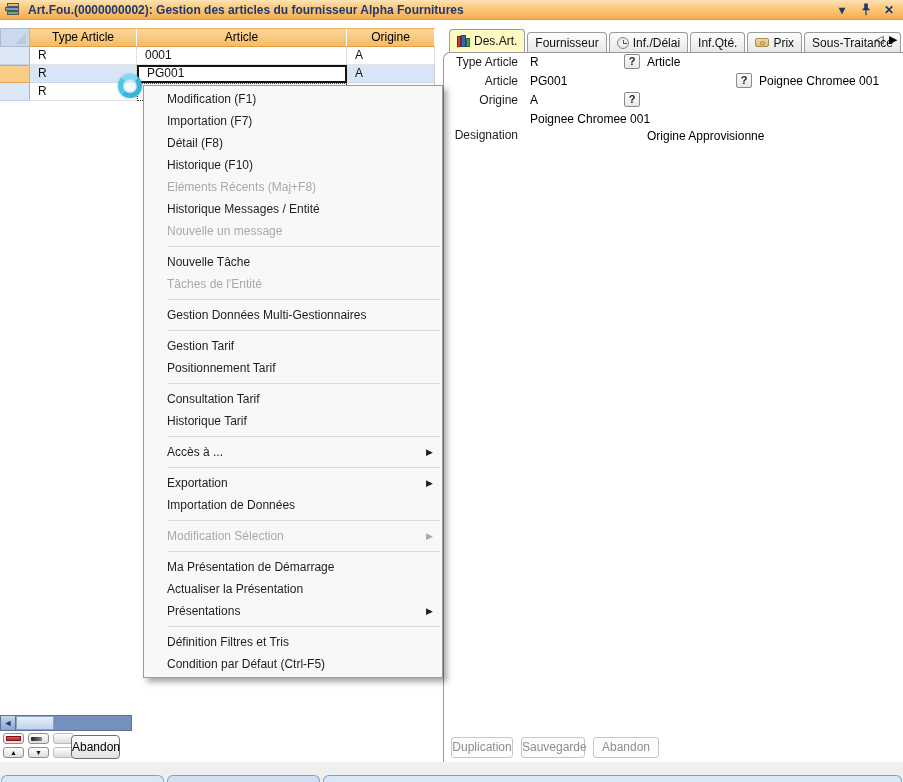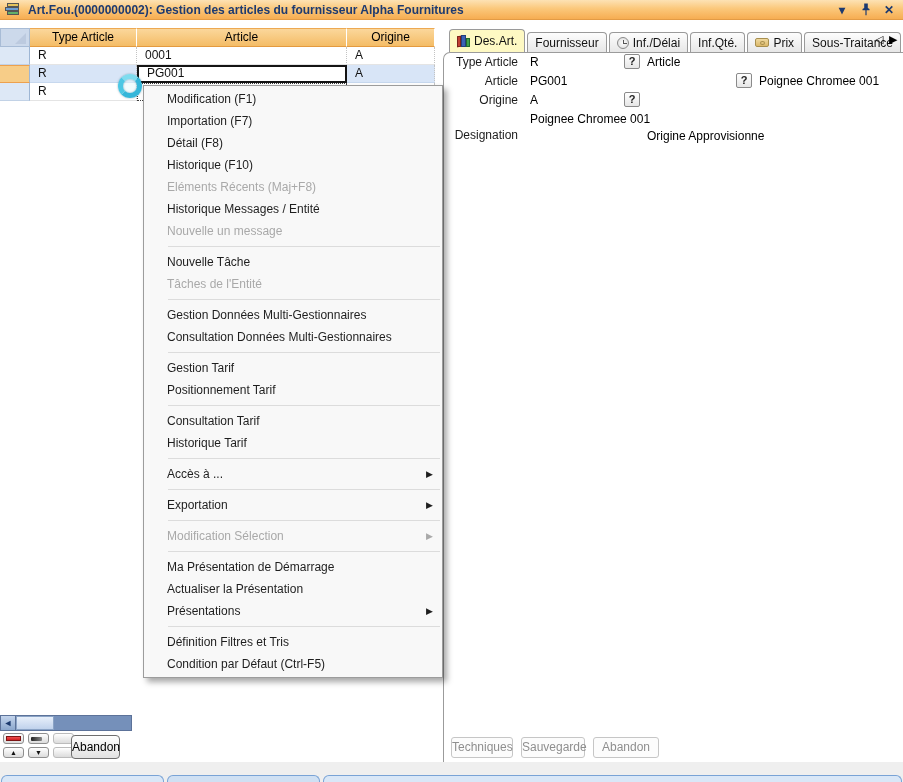--- a/index.html
+++ b/index.html
@@ -232,21 +232,21 @@
       <div class="frm-desc" style="left: 759px; top: 74px;">Poignee Chromee 001</div>
       <div class="frm-label" style="left: 446px; top: 93px;">Origine</div>
       <div class="frm-value" style="top: 93px;">A</div>
       <div class="helpbtn" style="left: 624px; top: 92px;">?</div>
       <div class="frm-desc" style="left: 647px; top: 93px; margin-top: 36px;">Origine Approvisionne</div>
       <div class="frm-label" style="left: 446px; top: 128px;">Designation</div>
       <div class="frm-value" style="top: 112px;">Poignee Chromee 001</div>
     </div>
 
   <div id="footer-right">
-      <div class="fbtn" style="left: 451px; width: 62px;">Techniques</div>
+      <div class="fbtn" style="left: 451px; width: 62px;">Duplication</div>
       <div class="fbtn" style="left: 521px; width: 64px;">Sauvegarde</div>
       <div class="fbtn" style="left: 593px; width: 66px;">Abandon</div>
     </div>
 
   <div class="bottomstrip">
     <div class="bpanel" style="left:1px;width:163px;"></div>
     <div class="bpanel" style="left:167px;width:153px;background:#cfe0f3;"></div>
     <div class="bpanel" style="left:323px;width:579px;"></div>
   </div>
 
@@ -258,31 +258,31 @@
       <div class="mi">Détail (F8)</div>
       <div class="mi">Historique (F10)</div>
       <div class="mi disabled">Eléments Récents (Maj+F8)</div>
       <div class="mi">Historique Messages / Entité</div>
       <div class="mi disabled">Nouvelle un message</div>
       <div class="msep"></div>
       <div class="mi">Nouvelle Tâche</div>
       <div class="mi disabled">Tâches de l'Entité</div>
       <div class="msep"></div>
       <div class="mi">Gestion Données Multi-Gestionnaires</div>
-      <div class="mi">Consultation Données Multi-Gestionnaires</div>
       <div class="msep"></div>
       <div class="mi">Gestion Tarif</div>
       <div class="mi">Positionnement Tarif</div>
       <div class="msep"></div>
       <div class="mi">Consultation Tarif</div>
       <div class="mi">Historique Tarif</div>
       <div class="msep"></div>
       <div class="mi">Accès à ...<span class="sub">▶</span></div>
       <div class="msep"></div>
       <div class="mi">Exportation<span class="sub">▶</span></div>
+      <div class="mi">Importation de Données</div>
       <div class="msep"></div>
       <div class="mi disabled">Modification Sélection<span class="sub">▶</span></div>
       <div class="msep"></div>
       <div class="mi">Ma Présentation de Démarrage</div>
       <div class="mi">Actualiser la Présentation</div>
       <div class="mi">Présentations<span class="sub">▶</span></div>
       <div class="msep"></div>
       <div class="mi">Définition Filtres et Tris</div>
       <div class="mi">Condition par Défaut (Ctrl-F5)</div>
     </div>

